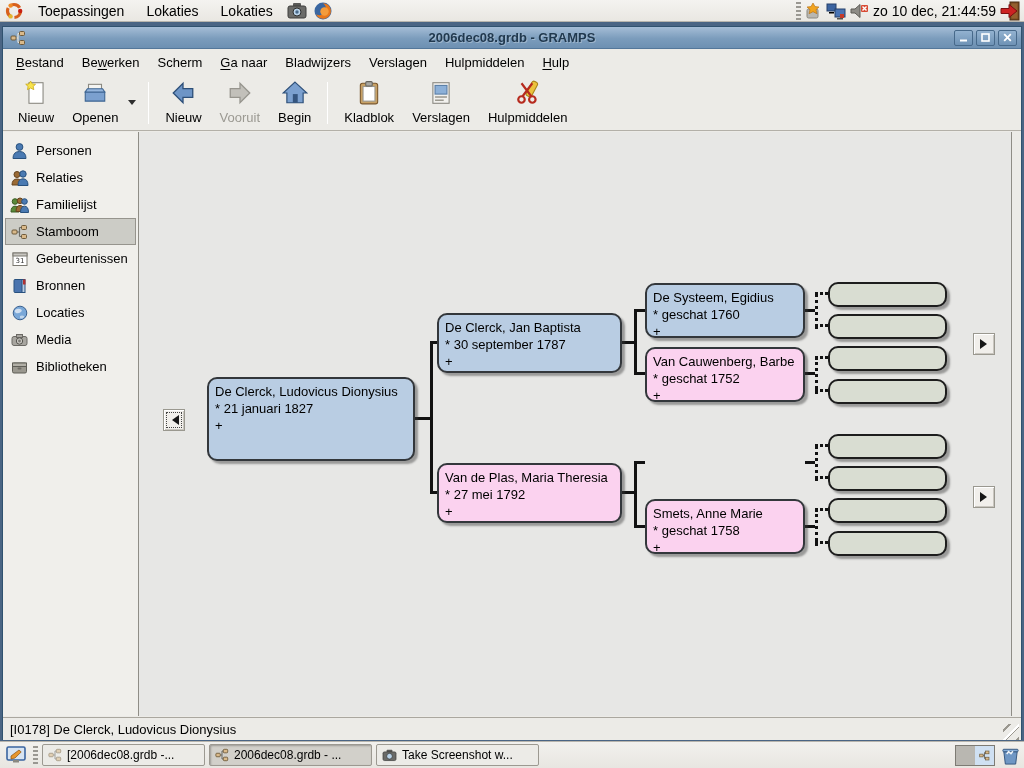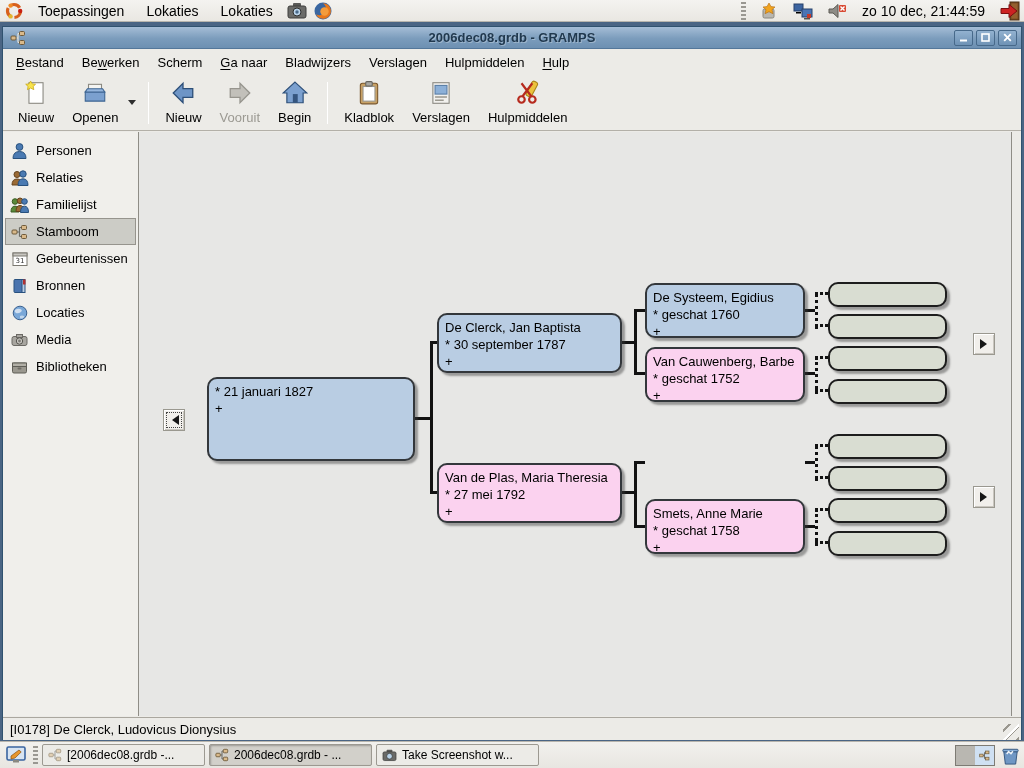--- a/index.html
+++ b/index.html
@@ -6,21 +6,21 @@
   html,body { width:1024px; height:768px; overflow:hidden; }
   body { font-family:"Liberation Sans","DejaVu Sans",sans-serif; font-size:13px; color:#000; background:#4a6584; }
   #screen { position:absolute; inset:0; width:1024px; height:768px; }
 
   
   #top-panel { position:absolute; left:0; top:0; width:1024px; height:22px;
     background:linear-gradient(#f4f3f0,#e9e7e2); border-bottom:1px solid #b8b5ad;
     display:flex; align-items:center; gap:4px; padding:0 3px; }
   .panel-menu { font-size:14px; padding:2px 9px; cursor:default; }
   .panel-ico { display:inline-flex; width:22px; height:22px; align-items:center; justify-content:center; }
-  #panel-right { margin-left:auto; display:flex; align-items:center; gap:12px; }
+  #panel-right { margin-left:auto; display:flex; align-items:center; gap:1px; }
   .tray-handle { width:5px; height:18px;
     background:repeating-linear-gradient(180deg,#9a9892 0 2px,transparent 2px 4px); }
   #clock { font-size:14px; padding:0 2px; white-space:nowrap; }
 
   
   #window { position:absolute; left:2px; top:26px; width:1020px; height:714px;
     border:1px solid #30526f; background:#ecebe7; }
   #titlebar { position:relative; height:22px;
     background:linear-gradient(#a5bdd6,#7b9cbc 55%,#6d90b2);
     border-bottom:1px solid #54779a; display:flex; align-items:center; padding:0 4px; }
@@ -441,20 +441,21 @@
           <div class="dot-v" style="left:676px; top:313px; height:36px;"></div>
           <div class="dot-h" style="left:676px; top:312px; width:13px;"></div>
           <div class="dot-h" style="left:676px; top:344px; width:13px;"></div>
 
           <div class="conn" style="left:666px; top:393px; width:10px; height:3px;"></div>
           <div class="dot-v" style="left:676px; top:377px; height:37px;"></div>
           <div class="dot-h" style="left:676px; top:376px; width:13px;"></div>
           <div class="dot-h" style="left:676px; top:409px; width:13px;"></div>
 
           <div class="pbox male" style="left:68px; top:245px; width:208px; height:84px;">
+            <div>De Clerck, Ludovicus Dionysius</div>
             <div>* 21 januari 1827</div>
             <div>+</div>
           </div>
           <div class="pbox male" style="left:298px; top:181px; width:185px; height:60px;">
             <div>De Clerck, Jan Baptista</div>
             <div>* 30 september 1787</div>
             <div>+</div>
           </div>
           <div class="pbox female" style="left:298px; top:331px; width:185px; height:60px;">
             <div>Van de Plas, Maria Theresia</div>

